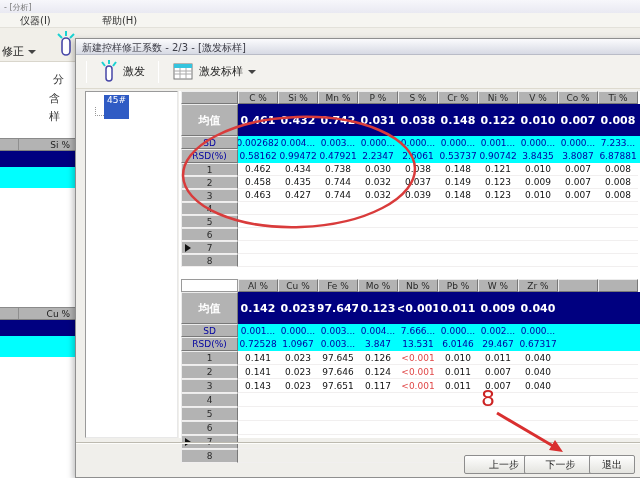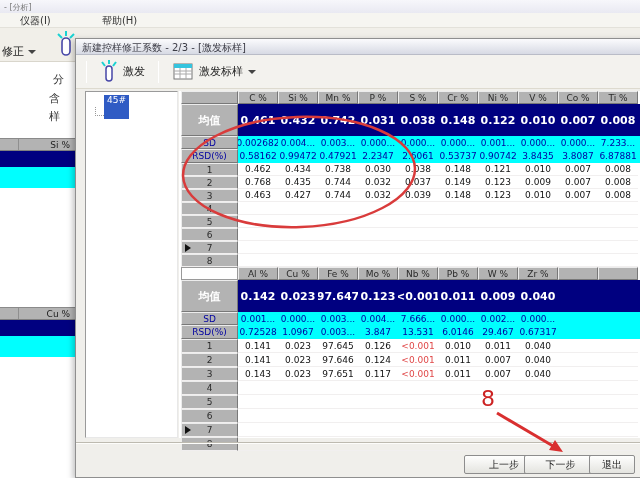--- a/index.html
+++ b/index.html
@@ -37,21 +37,21 @@
   .tree-root { display:flex; align-items:center; gap:4px; padding:4px 0 0 4px; }
   .expand-box { width:9px; height:9px; border:1px solid #888; background:#fff; position:relative; }
   .expand-box::after { content:""; position:absolute; left:1px; top:3px; width:5px; height:1px; background:#333; }
   .tree-child { margin:3px 0 0 18px; display:inline-block; background:#2f5bc4; color:#fff; font-size:9px; padding:0 3px 14px 3px; }
   .tree-line { position:absolute; left:9px; top:15px; width:9px; height:9px; border-left:1px dotted #999; border-bottom:1px dotted #999; }
 
   
   .table-panel { left:103px; top:52px; width:497px; height:347px; background:#ffffff; }
   .grid { position:absolute; left:2px; width:459px; }
   .grid-t0 { top:0; }
-  .grid-t1 { top:176px; }
+  .grid-t1 { top:188px; }
   .trow { display:flex; }
   .cell { display:flex; align-items:center; justify-content:center; font-size:9px; color:#111; flex:0 0 40px; width:40px; overflow:hidden; white-space:nowrap; }
   .lab { flex:0 0 57px; width:57px; position:relative; }
   .hdr { background:#b3b3b3; border:1px solid #787878; border-top-color:#ececec; border-left-color:#ececec; color:#2a2a2a; }
   .corner-white { background:#ffffff; border:1px solid #9a9a9a; }
   .h-head { height:13px; }
   .h-mean { height:32px; }
   .h-stat { height:13px; }
   .h-rsd  { height:14px; }
   .grid-t0 .drow { height:13px; }
@@ -232,21 +232,21 @@
             <span class="cell ">0.030</span>
             <span class="cell ">0.038</span>
             <span class="cell ">0.148</span>
             <span class="cell ">0.121</span>
             <span class="cell ">0.010</span>
             <span class="cell ">0.007</span>
             <span class="cell ">0.008</span>
           </div>
           <div class="trow drow">
             <span class="cell lab hdr">2</span>
-            <span class="cell ">0.768</span>
+            <span class="cell ">0.458</span>
             <span class="cell ">0.435</span>
             <span class="cell ">0.744</span>
             <span class="cell ">0.032</span>
             <span class="cell ">0.037</span>
             <span class="cell ">0.149</span>
             <span class="cell ">0.123</span>
             <span class="cell ">0.009</span>
             <span class="cell ">0.007</span>
             <span class="cell ">0.008</span>
           </div>

